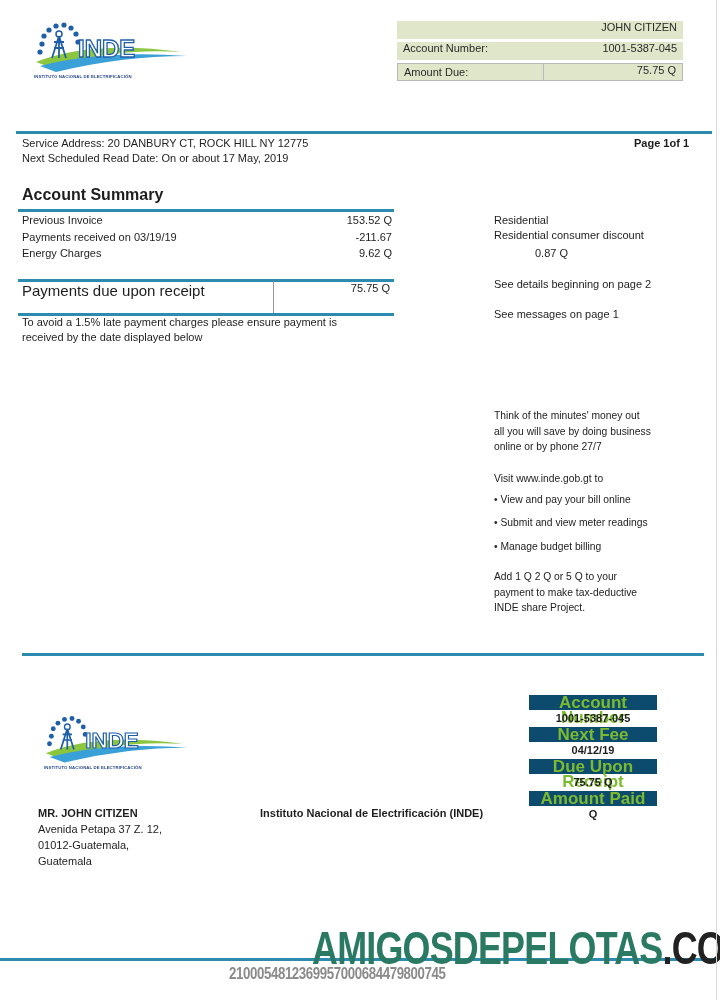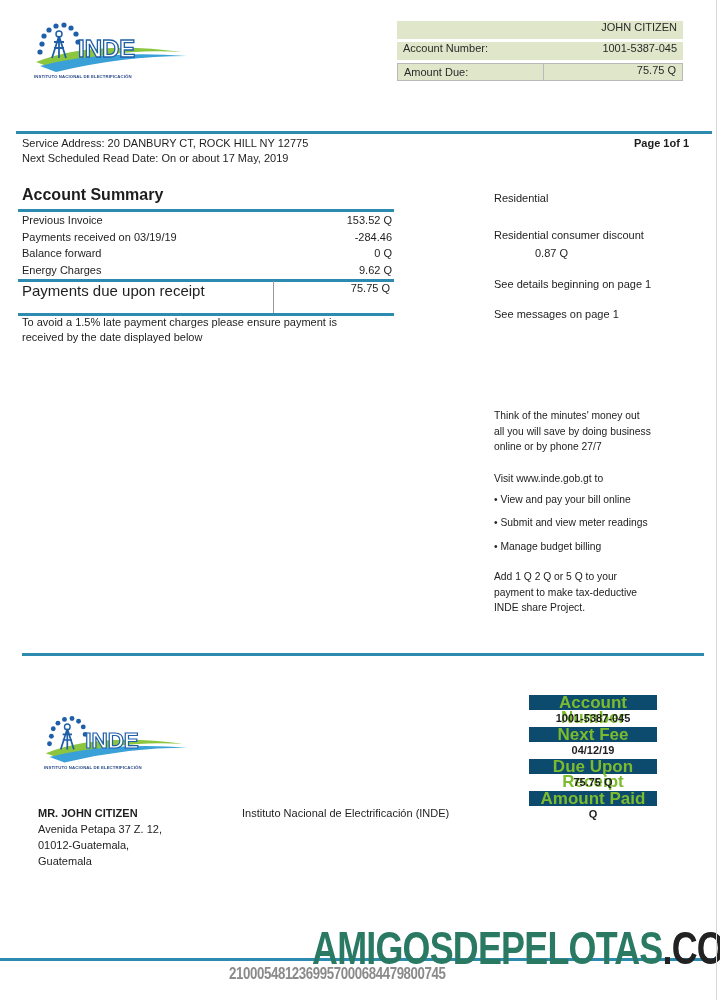--- a/index.html
+++ b/index.html
@@ -98,45 +98,41 @@
 
 <div class="abs summary-title">Account Summary</div>
 <div class="rule" style="left:18px; top:209px; width:376px;"></div>
 <div class="summary-table">
   <div class="sum-row">
     <span>Previous Invoice</span>
     <span class="val">153.52 Q</span>
   </div>
   <div class="sum-row">
     <span>Payments received on 03/19/19</span>
-    <span class="val">-284.46</span>
-  </div>
-  <div class="sum-row">
-    <span>Balance forward</span>
-    <span class="val">0 Q</span>
+    <span class="val">-211.67</span>
   </div>
   <div class="sum-row">
     <span>Energy Charges</span>
     <span class="val">9.62 Q</span>
   </div>
 </div>
 <div class="rule" style="left:18px; top:279px; width:376px;"></div>
 <div class="due-row">
   <span class="lbl">Payments due upon receipt</span>
   <span class="vsep"></span>
   <span class="val">75.75 Q</span>
 </div>
 <div class="rule" style="left:18px; top:313px; width:376px;"></div>
 <div class="line-text" style="left:22px; top:316px;">To avoid a 1.5% late payment charges please ensure payment is</div>
 <div class="line-text" style="left:22px; top:331px;">received by the date displayed below</div>
 
-<div class="right-col" style="top:192px;text-align:center;">Residential</div>
+<div class="right-col" style="top:214px;text-align:center;">Residential</div>
 <div class="right-col" style="top:229px;">Residential consumer discount</div>
 <div class="right-col" style="top:247px;padding-left:41px;">0.87 Q</div>
-<div class="right-col" style="top:278px;">See details beginning on page 1</div>
+<div class="right-col" style="top:278px;">See details beginning on page 2</div>
 <div class="right-col" style="top:308px;">See messages on page 1</div>
 
 <div class="promo" style="top:408px;">
   <div>Think of the minutes' money out</div>
   <div>all you will save by doing business</div>
   <div>online or by phone 27/7</div>
 </div>
 <div class="promo" style="top:471px;">Visit www.inde.gob.gt to</div>
 <div class="promo" style="top:492px;">• <span>View and pay your bill online</span></div>
 <div class="promo" style="top:515px;">• <span>Submit and view meter readings</span></div>
@@ -182,21 +178,21 @@
   <div class="rv">Q</div>
 </div>
 
 <div class="addr" style="left:38px; top:805px;">
   <div style="font-weight:bold;">MR. JOHN CITIZEN</div>
   <div>Avenida Petapa 37 Z. 12,</div>
   <div>01012-Guatemala,</div>
   <div>Guatemala</div>
 </div>
 <div class="addr" style="left:242px; top:805px;">
-  <div style="font-weight:normal;">Instituto Nacional de Electrificación (INDE)</div>
+  <div style="font-weight:bold;margin-left:18px;">Instituto Nacional de Electrificación (INDE)</div>
 </div>
 
 <div class="rule" style="left:0; top:958px; width:716px;"></div>
 <div class="barcode-num">2100054812369957000684479800745</div>
 <div class="watermark">
   <span class="green">AMIGOSDEPELOTAS</span><span class="dark">.COM</span>
 </div>
 <div class="right-edge"></div>
 
 </body></html>

